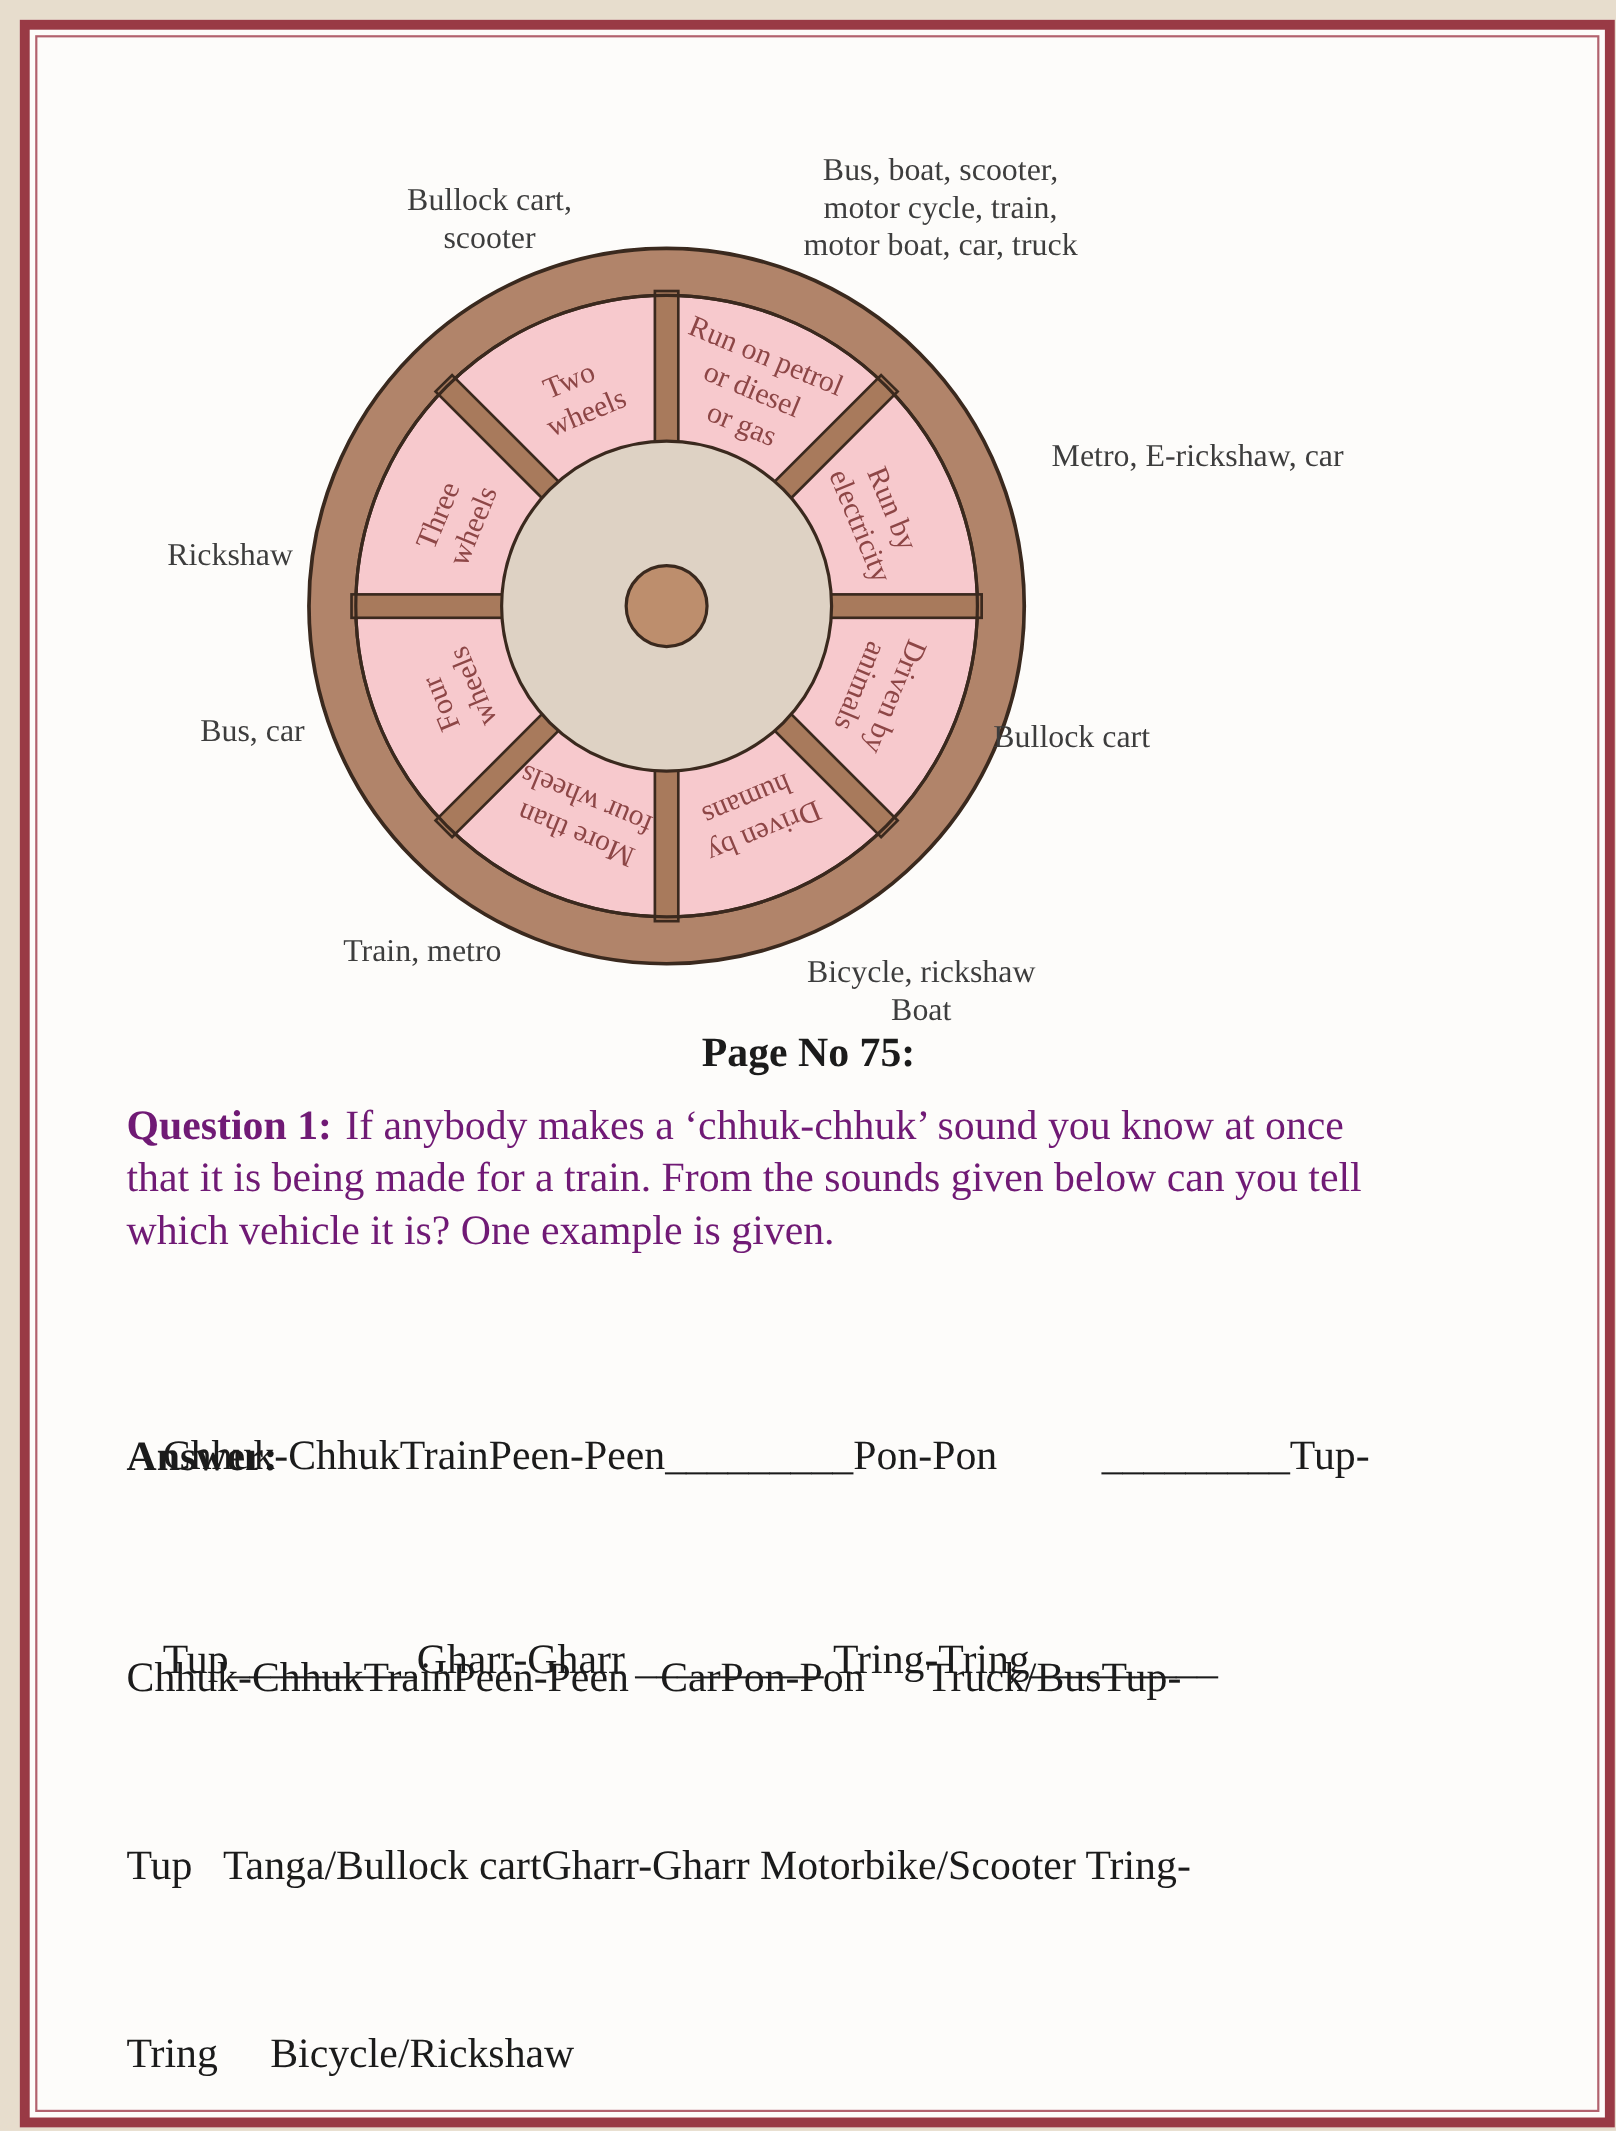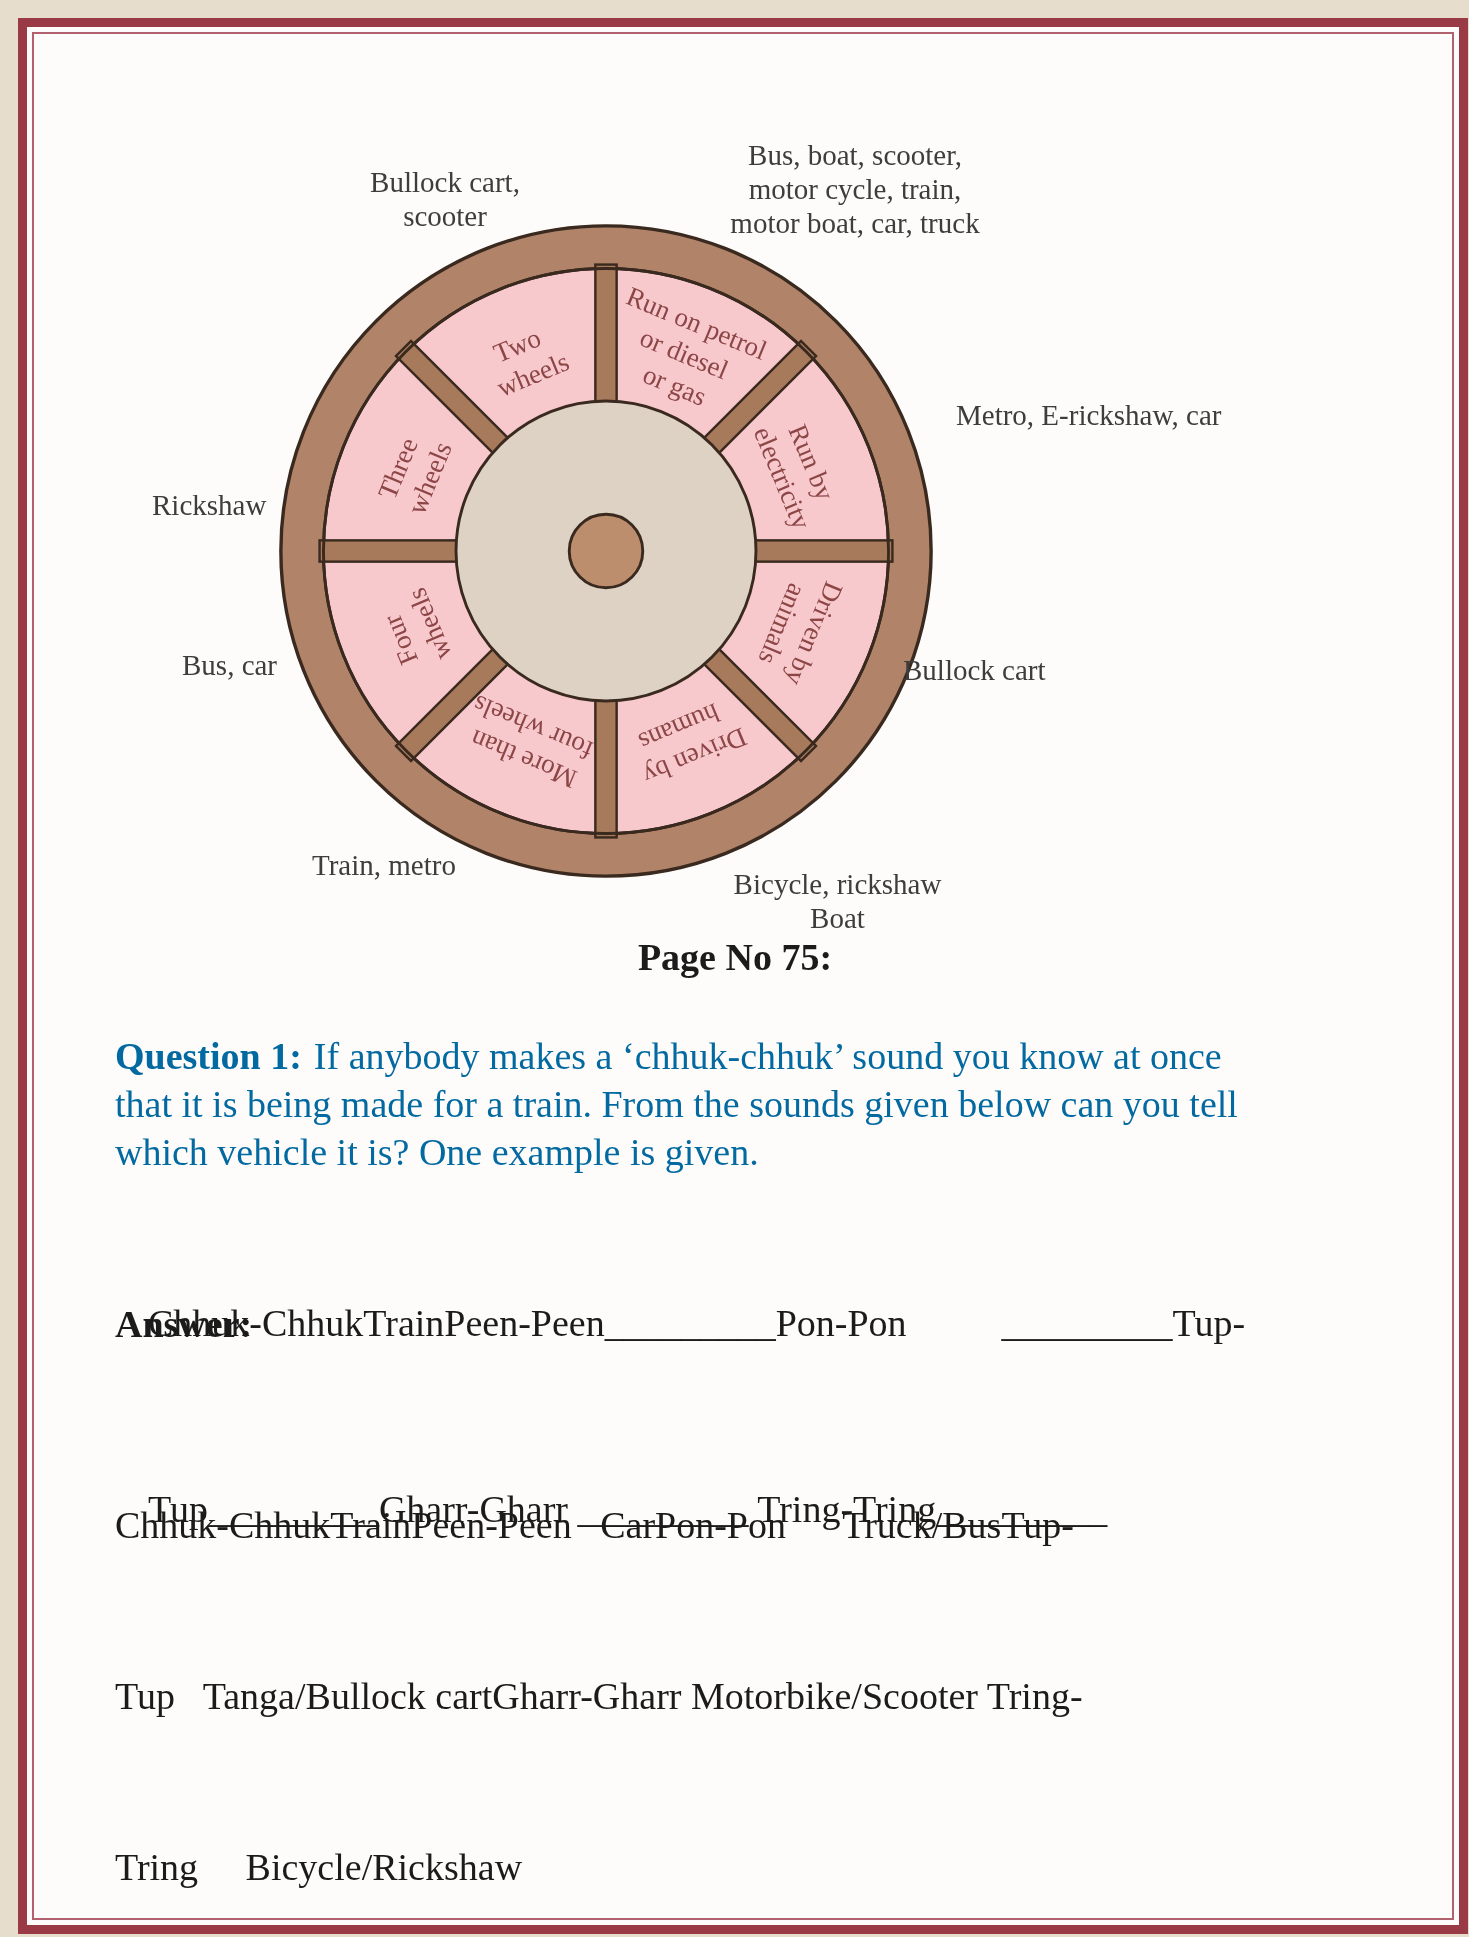--- a/index.html
+++ b/index.html
@@ -44,22 +44,21 @@
     left:115px;top:935px;width:1240px;
     text-align:center;
     font-weight:bold;
     font-size:38px;
     color:#1b1b1b;
   }
   .question-block{
     position:absolute;
     left:115px;top:999px;width:1250px;
     font-size:38px;line-height:48px;
-    color:#0369a1;
-    margin-top:33px;
+    color:#701a75;
   }
   .q-label{font-weight:bold;margin-right:12px;}
   .fill-block{
     position:absolute;
     left:115px;top:1168px;width:1280px;
     font-size:38px;line-height:62px;
     color:#1b1b1b;
     white-space:pre;
     margin-left:33px;
   }

